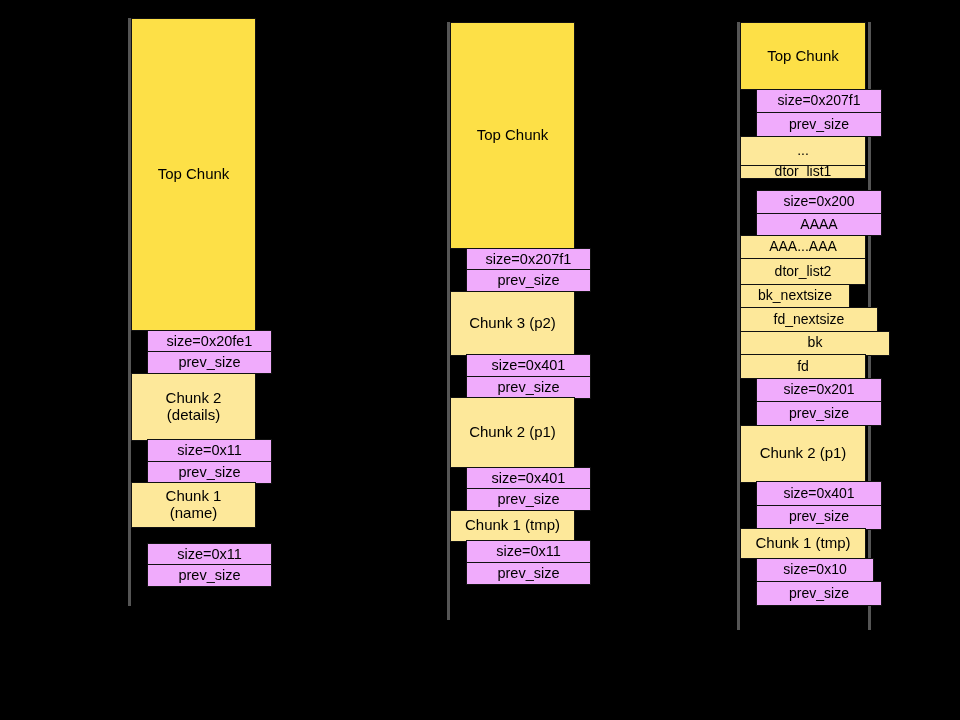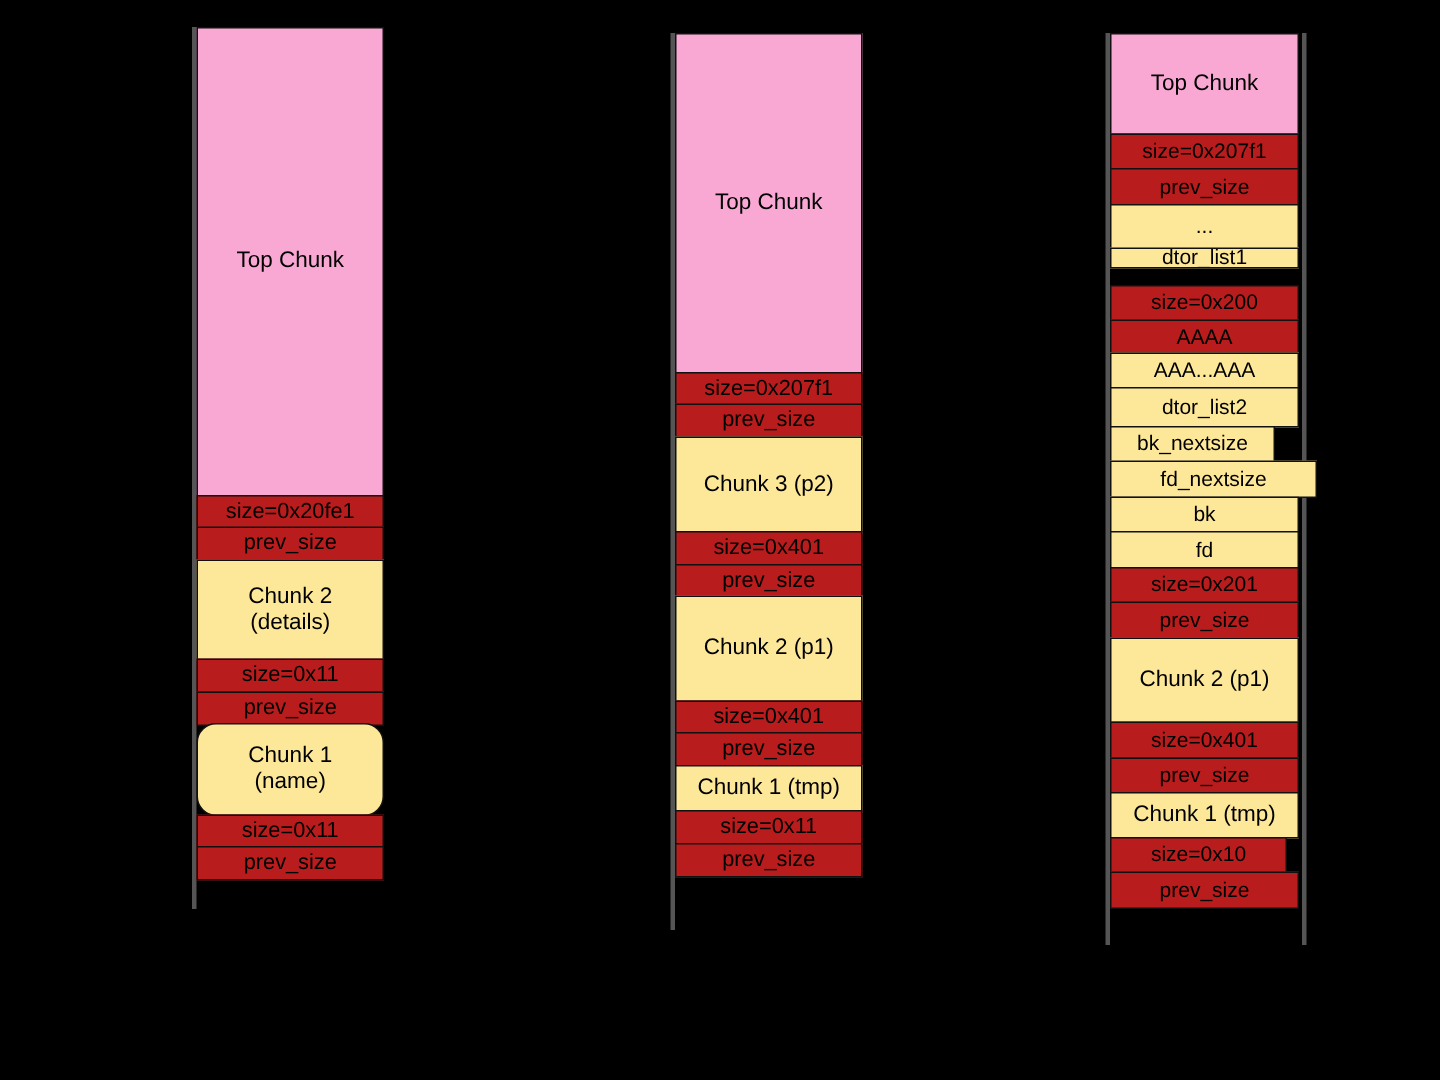--- a/index.html
+++ b/index.html
@@ -35,43 +35,43 @@
     border: 1.5px solid #111111;
     display: flex;
     align-items: center;
     justify-content: center;
     text-align: center;
     color: #000000;
     line-height: 1.12;
     white-space: pre-line;
     overflow: hidden;
   }
-  .row.green  { background: #f9a8d4; }
-  .row.purple { background: #b91c1c; }
+  .row.green  { background: #fde047; }
+  .row.purple { background: #f0abfc; margin-left: 16px; }
   .row.yellow { background: #fde89a; }
 
   .c1 .row { font-size: 14.5px; }
   .c2 .row { font-size: 14.5px; }
   .c3 .row { font-size: 14px; }
   .row.big { font-size: 15px; }
 </style>
 </head>
 <body>
 
 <div class="stage">
     <div class="rail" style="left: 128px; top: 18px; height: 588px;"></div>
     <div class="column c1" style="left: 131px; top: 18px; width: 125px;">
       <div class="row green big" style="top: 0px; width: 125px; height: 313px;">Top Chunk</div>
       <div class="row purple" style="top: 311.5px; width: 125px; height: 24px;">size=0x20fe1</div>
       <div class="row purple" style="top: 333px; width: 125px; height: 23px;">prev_size</div>
       <div class="row yellow big" style="top: 354.5px; width: 125px; height: 68px;">Chunk 2
 (details)</div>
       <div class="row purple" style="top: 421px; width: 125px; height: 23px;">size=0x11</div>
       <div class="row purple" style="top: 442.5px; width: 125px; height: 23px;">prev_size</div>
-      <div class="row yellow big" style="top: 464px; width: 125px; height: 62px; border-radius: 13px;">Chunk 1
+      <div class="row yellow big" style="top: 464px; width: 125px; height: 46px;">Chunk 1
 (name)</div>
       <div class="row purple" style="top: 524.5px; width: 125px; height: 23px;">size=0x11</div>
       <div class="row purple" style="top: 546px; width: 125px; height: 23px;">prev_size</div>
     </div>
     <div class="rail" style="left: 447px; top: 22px; height: 598px;"></div>
     <div class="column c2" style="left: 450px; top: 22px; width: 125px;">
       <div class="row green big" style="top: 0px; width: 125px; height: 227px;">Top Chunk</div>
       <div class="row purple" style="top: 225.5px; width: 125px; height: 23px;">size=0x207f1</div>
       <div class="row purple" style="top: 247px; width: 125px; height: 23px;">prev_size</div>
       <div class="row yellow big" style="top: 268.5px; width: 125px; height: 65px;">Chunk 3 (p2)</div>
@@ -91,21 +91,21 @@
       <div class="row purple" style="top: 66.5px; width: 126px; height: 25px;">size=0x207f1</div>
       <div class="row purple" style="top: 90px; width: 126px; height: 25px;">prev_size</div>
       <div class="row yellow" style="top: 113.5px; width: 126px; height: 31px;">...</div>
       <div class="row yellow" style="top: 143px; width: 126px; height: 14px;">dtor_list1</div>
       <div class="row purple" style="top: 167.5px; width: 126px; height: 25px;">size=0x200</div>
       <div class="row purple" style="top: 191px; width: 126px; height: 23px;">AAAA</div>
       <div class="row yellow" style="top: 212.5px; width: 126px; height: 25px;">AAA...AAA</div>
       <div class="row yellow" style="top: 236px; width: 126px; height: 27px;">dtor_list2</div>
       <div class="row yellow" style="top: 261.5px; width: 110px; height: 25px;">bk_nextsize</div>
       <div class="row yellow" style="top: 285px; width: 138px; height: 25px;">fd_nextsize</div>
-      <div class="row yellow" style="top: 308.5px; width: 126px; height: 25px;">bk</div>
+      <div class="row yellow" style="top: 308.5px; width: 150px; height: 25px;">bk</div>
       <div class="row yellow" style="top: 332px; width: 126px; height: 25px;">fd</div>
       <div class="row purple" style="top: 355.5px; width: 126px; height: 25px;">size=0x201</div>
       <div class="row purple" style="top: 379px; width: 126px; height: 25px;">prev_size</div>
       <div class="row yellow big" style="top: 402.5px; width: 126px; height: 58px;">Chunk 2 (p1)</div>
       <div class="row purple" style="top: 459px; width: 126px; height: 25px;">size=0x401</div>
       <div class="row purple" style="top: 482.5px; width: 126px; height: 25px;">prev_size</div>
       <div class="row yellow big" style="top: 506px; width: 126px; height: 31px;">Chunk 1 (tmp)</div>
       <div class="row purple" style="top: 535.5px; width: 118px; height: 25px;">size=0x10</div>
       <div class="row purple" style="top: 559px; width: 126px; height: 25px;">prev_size</div>
     </div>

